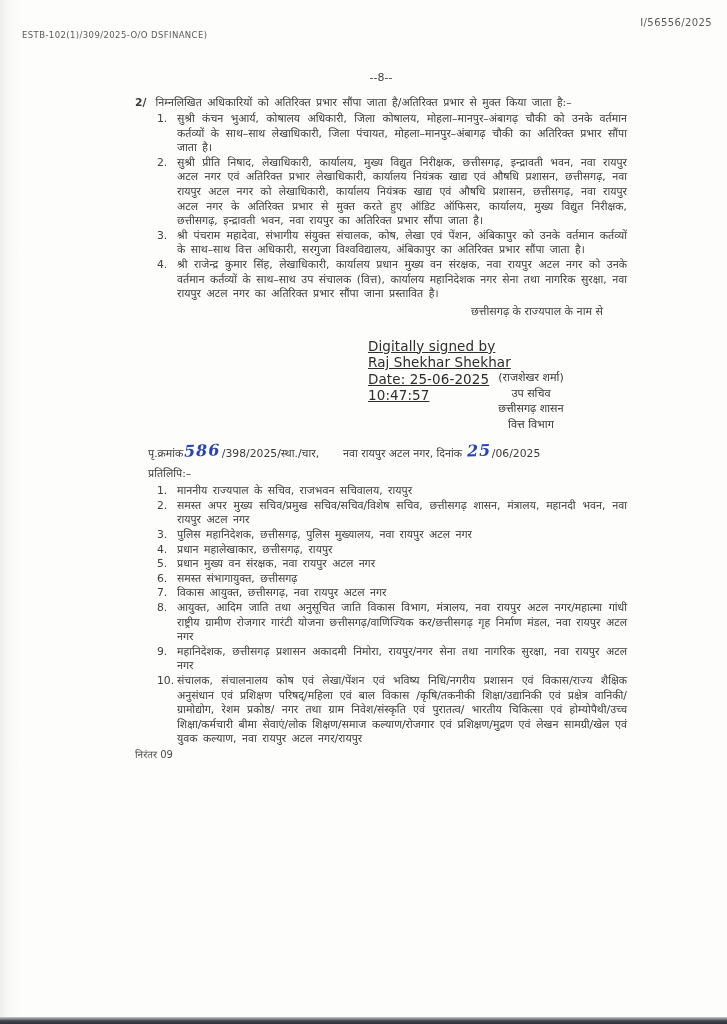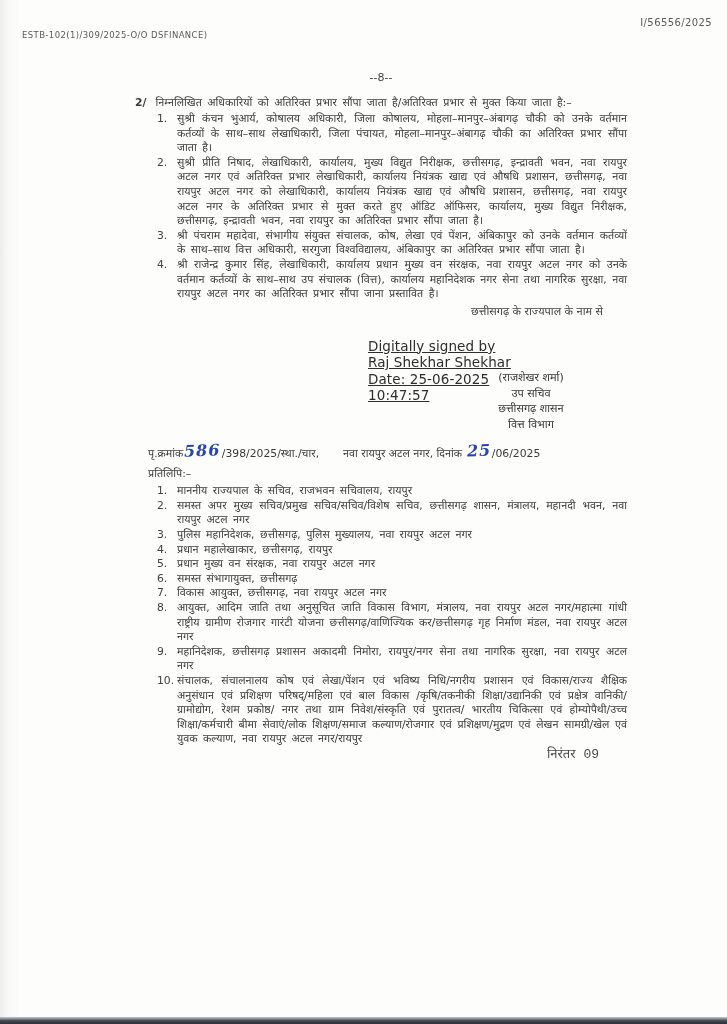--- a/index.html
+++ b/index.html
@@ -129,26 +129,25 @@
     letter-spacing: 1px;
     padding: 0 1px;
   }
   .endorse .gap { display: inline-block; width: 24px; }
   .copy-label {
     margin-left: 13px;
     margin-top: 3px;
     margin-bottom: 3px;
   }
   .footer-note {
-    text-align: right;
+    text-align: left;
     padding-right: 28px;
     margin-top: 1px;
-    font-size: 13px;
+    font-size: 10px;
     color: #4a4a4a;
-    font-family: Liberation Mono, monospace;
   }
 </style>
 </head>
 <body>
 
 <div class="page">
 
   <div class="hdr-left">ESTB-102(1)/309/2025-O/O DSFINANCE)</div>
   <div class="hdr-right">I/56556/2025</div>
 

